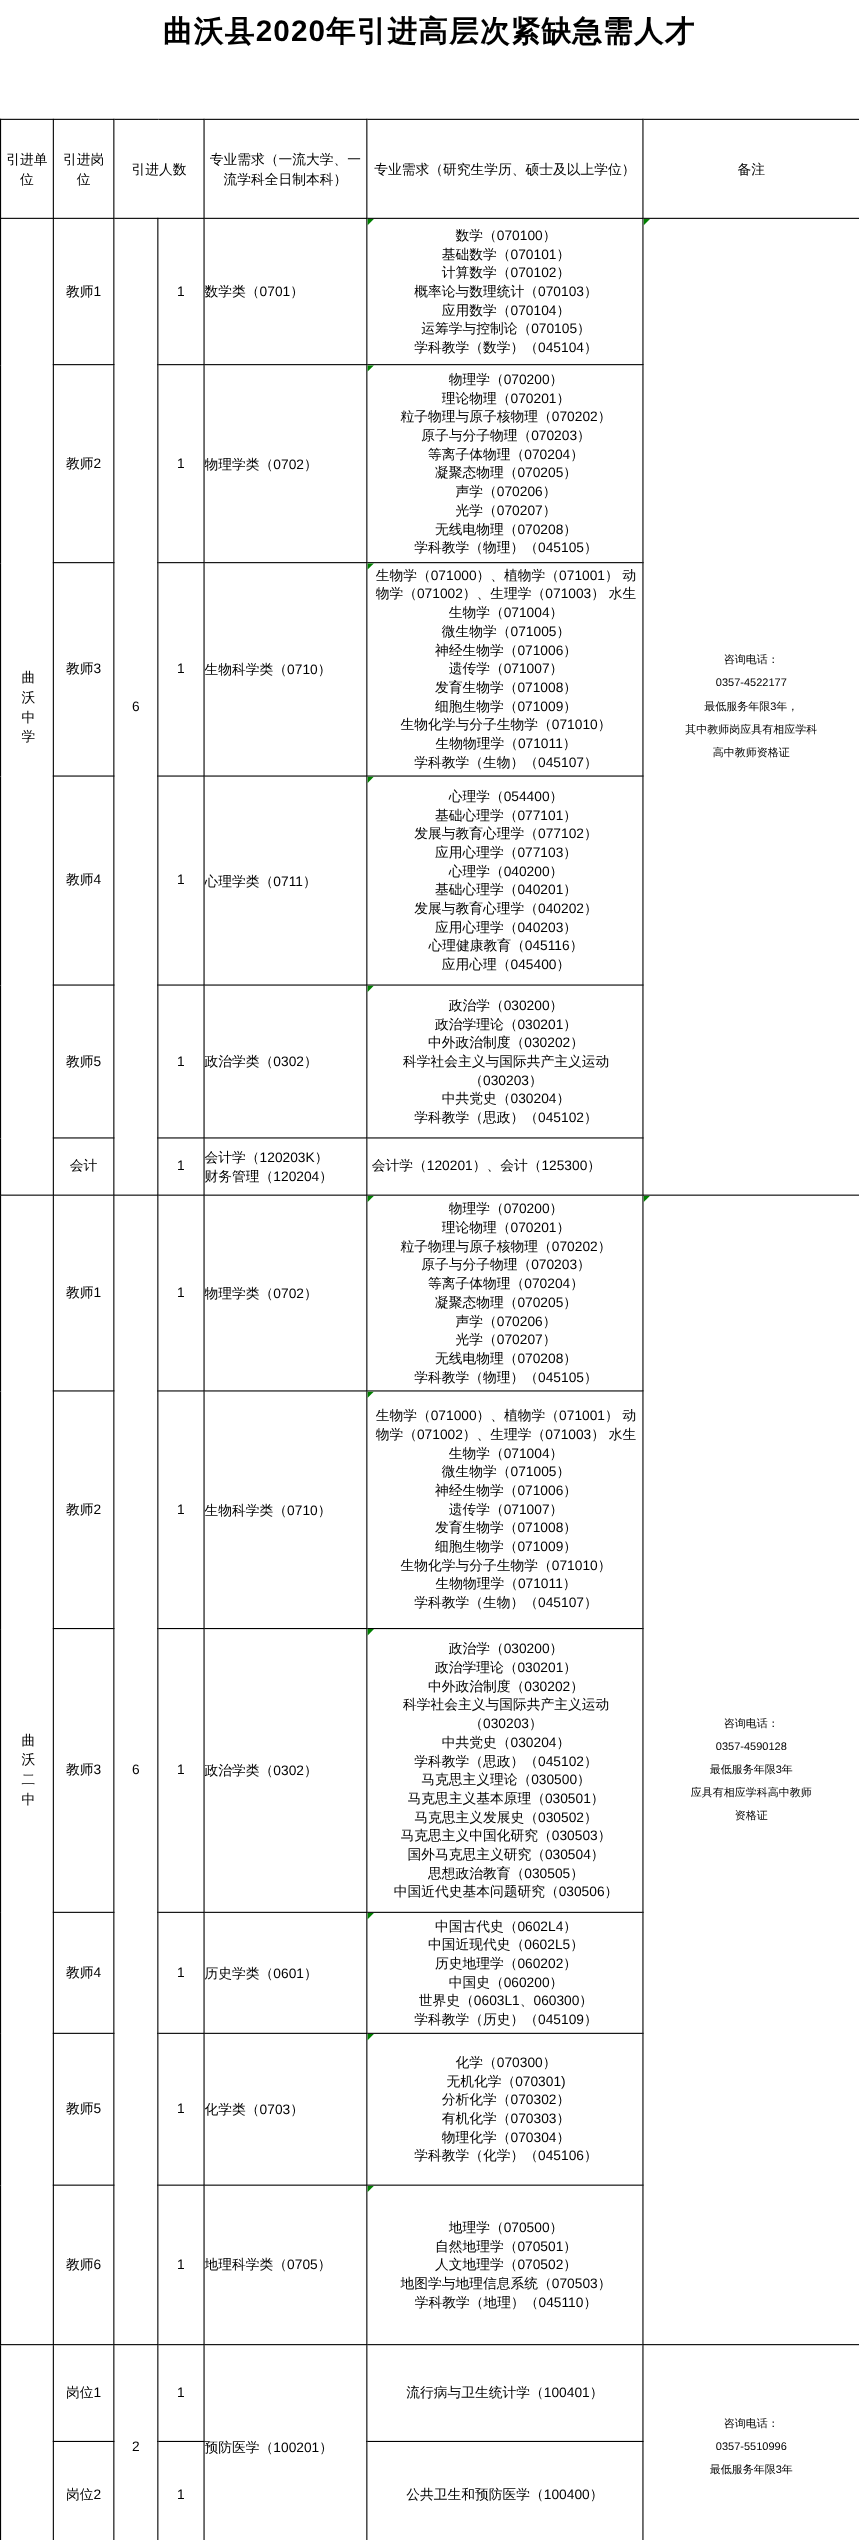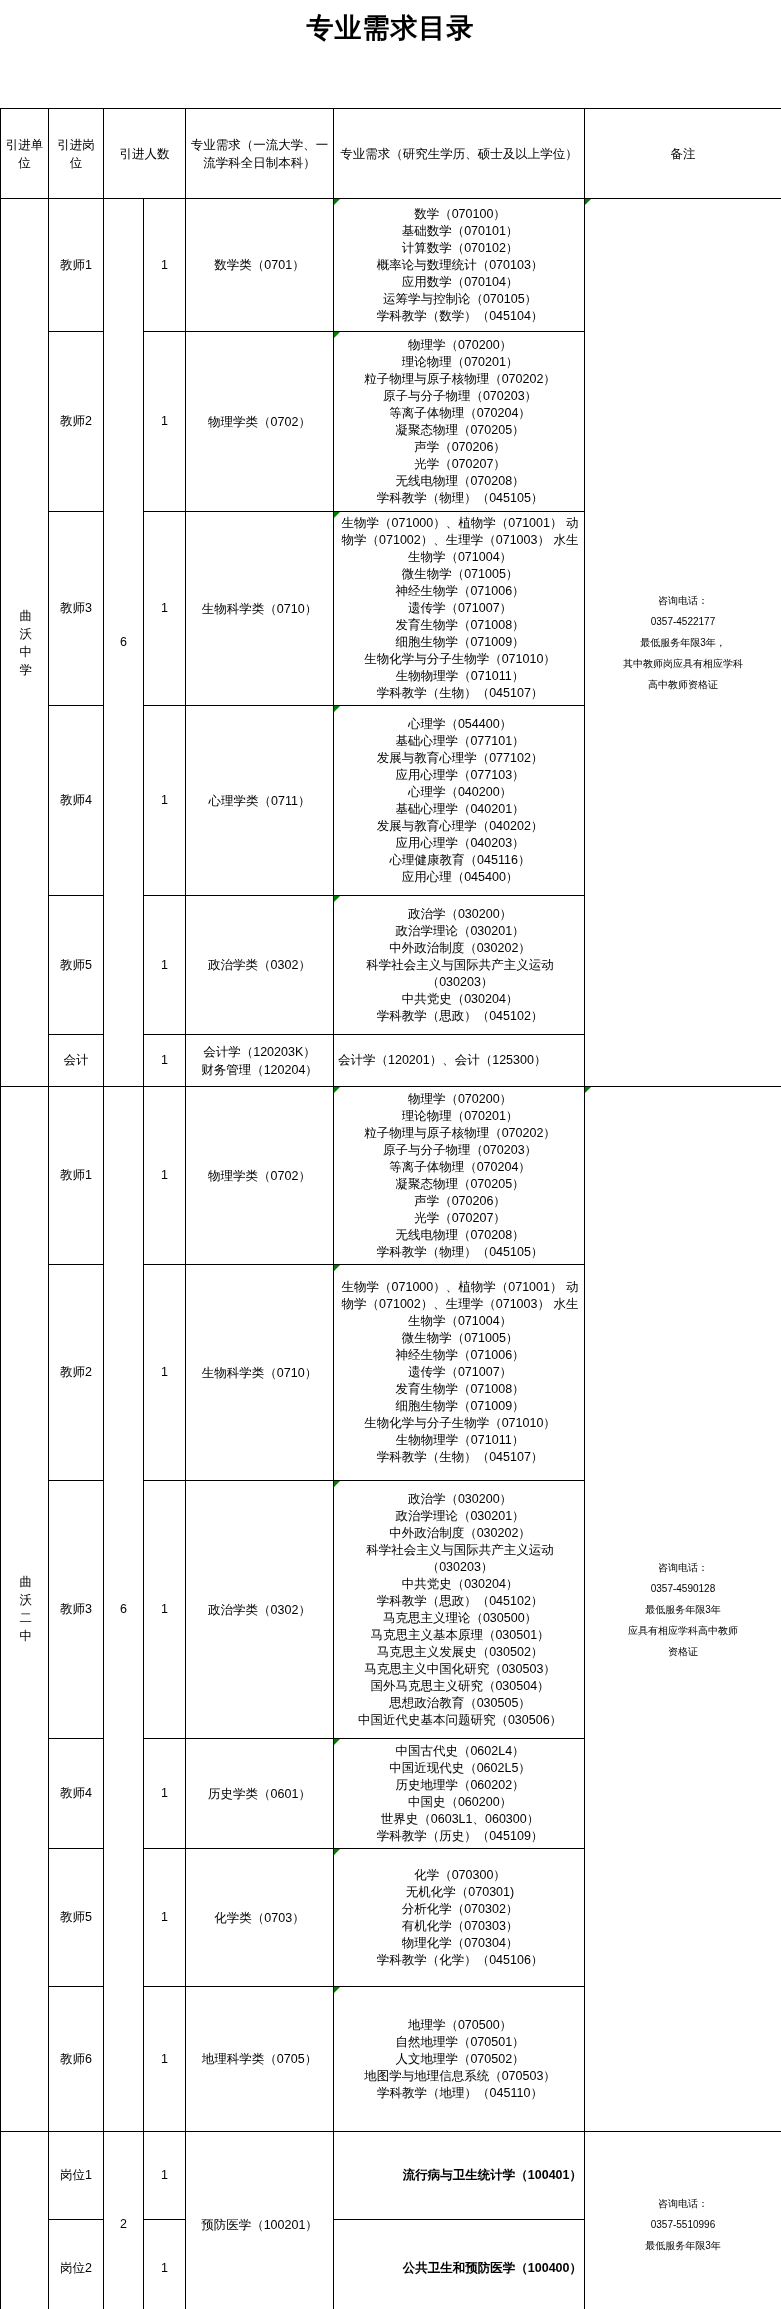--- a/index.html
+++ b/index.html
@@ -8,33 +8,33 @@
   .title-line { font-size:27px; font-weight:bold; line-height:36px; letter-spacing:1px; }
   table.catalog { width:781px; table-layout:fixed; border-collapse:collapse; }
   col.c-unit{width:48px;} col.c-post{width:55px;} col.c-total{width:40px;}
   col.c-count{width:42px;} col.c-ug{width:148px;} col.c-grad{width:251px;} col.c-remark{width:197px;}
   td { border:1px solid #000; padding:0; vertical-align:middle; font-size:12.5px; line-height:17px; overflow:hidden; }
   td.hdr { text-align:center; padding:2px 3px; line-height:18px; }
   td.post-c, td.count-c, td.total-c { text-align:center; }
   td.unit-c { text-align:center; }
   .vtext { width:15px; margin:0 auto; word-break:break-all; line-height:18px; text-align:right; }
   .vtext.wide { width:30px; line-height:17px;margin-left:45px; }
-  td.ug-c { text-align:center; white-space:pre-line; line-height:18px; }
+  td.ug-c { white-space:pre-line; line-height:18px; }
   td.grad-c { text-align:left; padding:3px 2px 3px 4px; white-space:pre-line; line-height:17px; }
-  td.grad-center { text-align:right; padding-left:2px;font-weight:bold; }
+  td.grad-center { text-align:center; padding-left:2px; }
   td.remark-c { text-align:center; white-space:pre-line; line-height:21px; font-size:10px; }
   td.gc { position:relative;text-align:center; }
   td.gc::before { content:""; position:absolute; top:0; left:0; width:0; height:0;
                   border-top:6px solid #008000; border-right:6px solid transparent; }
 </style>
 </head>
 <body>
 
 <div class="title-block">
-  <div class="title-line">专业需求目录</div>
+  <div class="title-line">曲沃县2020年引进高层次紧缺急需人才</div>
 </div>
 
 <table class="catalog">
   <colgroup>
     <col class="c-unit">
       <col class="c-post">
       <col class="c-total">
       <col class="c-count">
     <col class="c-ug">
       <col class="c-grad">

